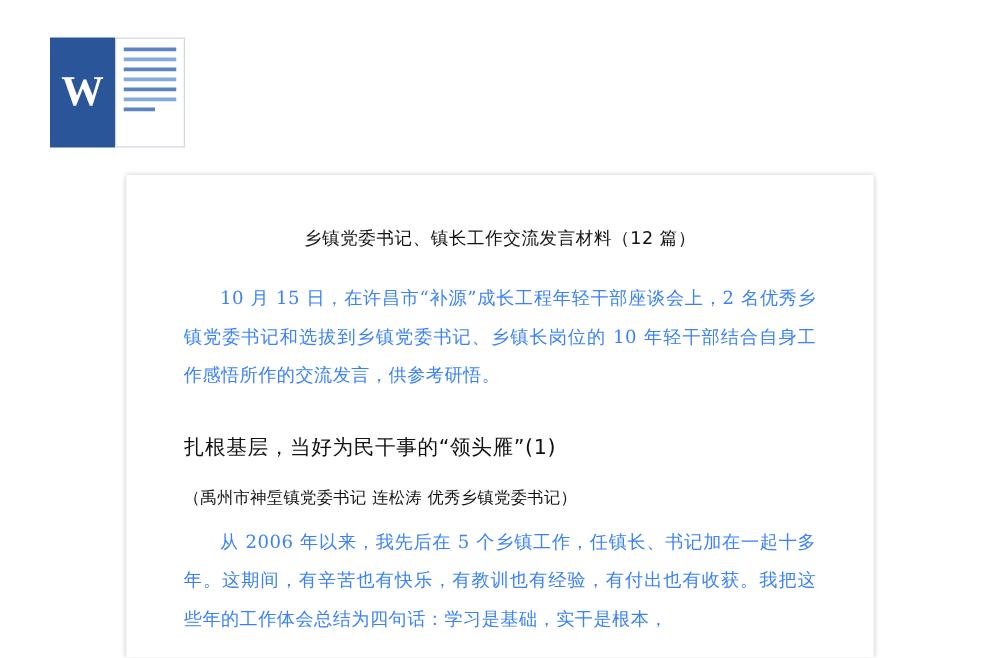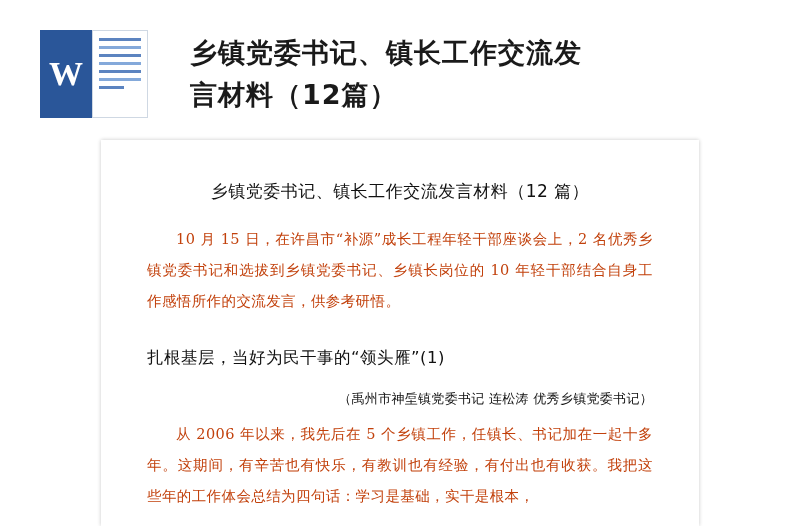--- a/index.html
+++ b/index.html
@@ -102,47 +102,47 @@
     box-shadow: 0 0 4px rgba(0,0,0,.22);
     overflow: hidden;
   }
   .doc-inner {
     padding: 32px 46px 0 46px;
     box-sizing: border-box;
   }
   .doc-title {
     text-align: center;
     font-family: "DejaVu Sans", sans-serif;
-    font-size: 17px;
+    font-size: 14px;
     color: #111111;
     letter-spacing: .5px;
     margin: 6px 0 20px 0;
     line-height: 26px;
   }
   .para {
     font-family: "DejaVu Serif", serif;
     font-size: 14.5px;
-    color: #c2410c;
+    color: #3b82f6;
     line-height: 31px;
     text-align: justify;
     text-indent: 2em;
     letter-spacing: .4px;
     margin: 0 0 6px 0;
   }
   .section-head {
     text-align: left;
     font-family: "DejaVu Sans", sans-serif;
     font-size: 16.5px;
     color: #111111;
     line-height: 30px;
     margin: 26px 0 12px 0;
     letter-spacing: .5px;
   }
   .byline {
-    text-align: right;
+    text-align: left;
     font-family: "DejaVu Serif", serif;
     font-size: 13px;
     color: #111111;
     line-height: 28px;
     margin: 0 0 6px 0;
     letter-spacing: .3px;
   }
 </style>
 </head>
 <body>
@@ -159,24 +159,20 @@
         <i></i>
         <i></i>
         <i></i>
         <i></i>
         <i></i>
         <i></i>
         <i class="short"></i>
       </div>
     </div>
 
-    <div class="title-block">
-      <div class="t-line">乡镇党委书记、镇长工作交流发</div>
-      <div class="t-line">言材料（12篇）</div>
-    </div>
 
   </div>
 
   <div class="doc-sheet">
     <div class="doc-inner">
 
       <div class="doc-title">乡镇党委书记、镇长工作交流发言材料（12 篇）</div>
 
       <p class="para">10 月 15 日，在许昌市“补源”成长工程年轻干部座谈会上，2 名优秀乡镇党委书记和选拔到乡镇党委书记、乡镇长岗位的 10 年轻干部结合自身工作感悟所作的交流发言，供参考研悟。</p>
 

